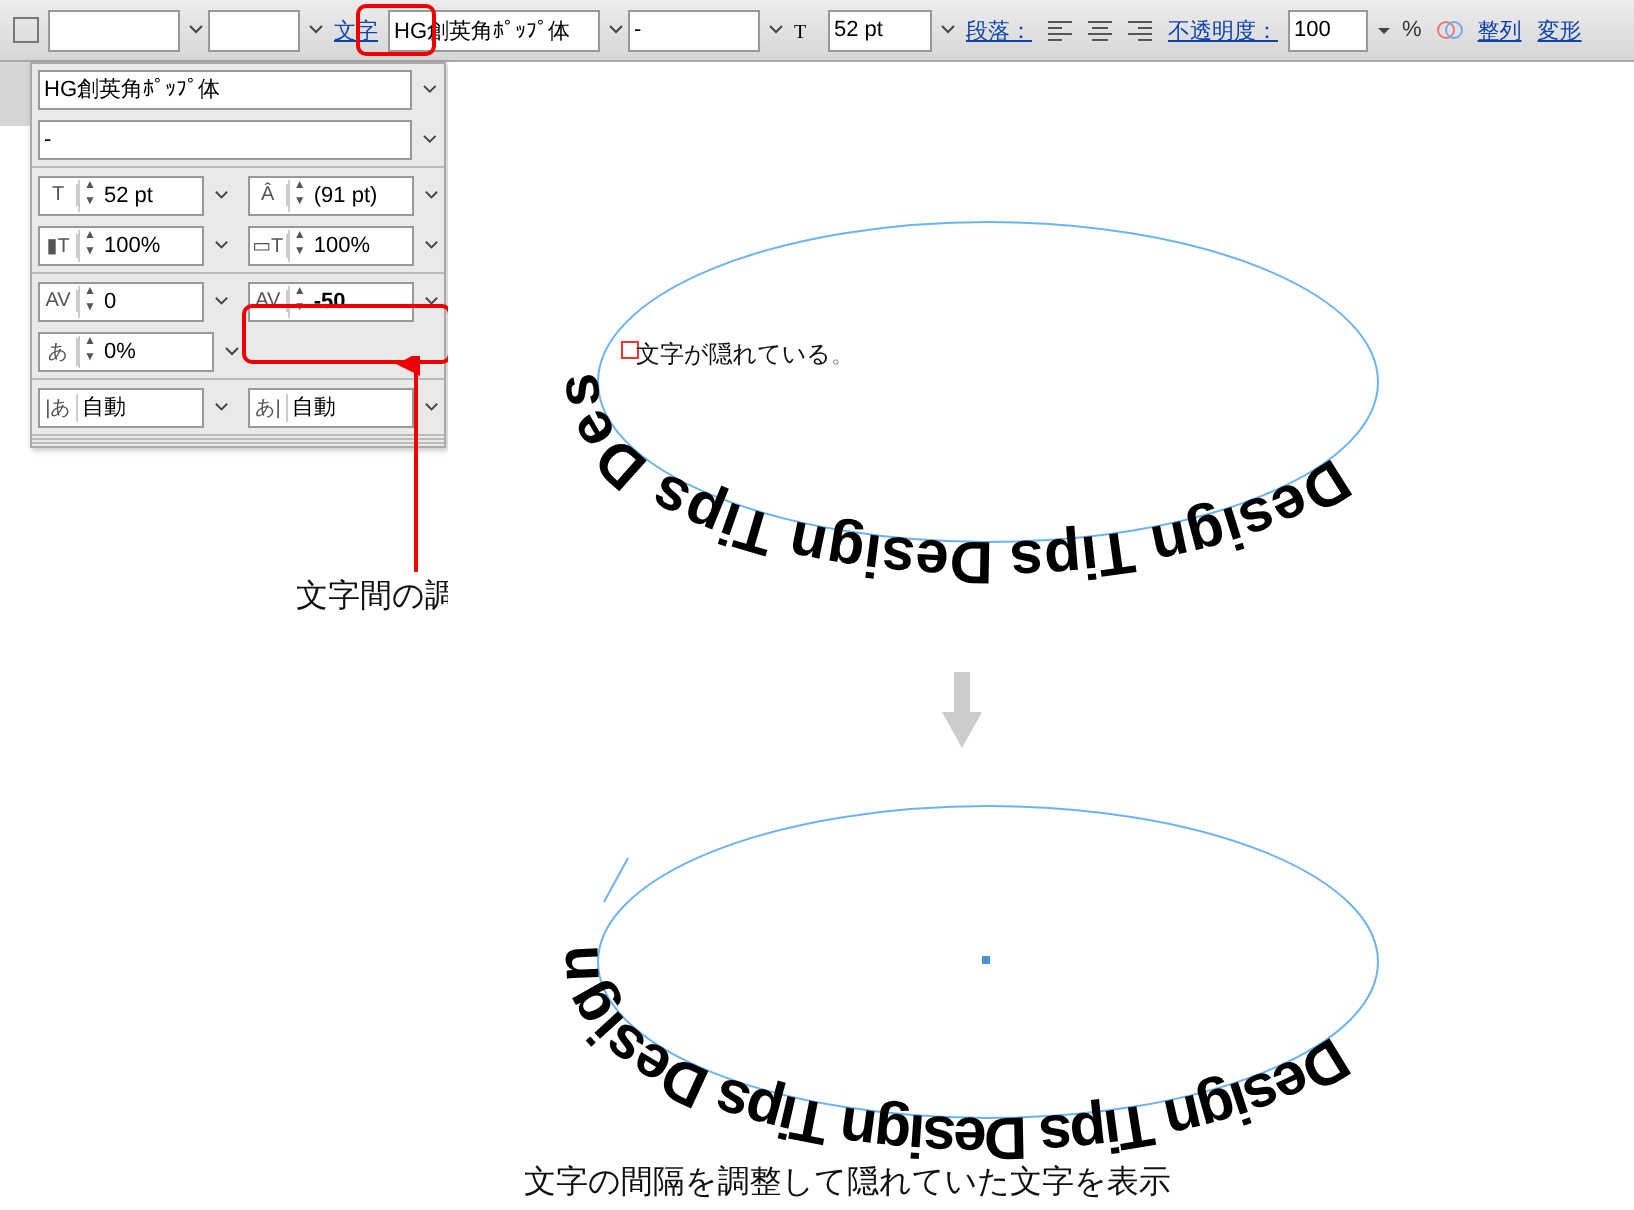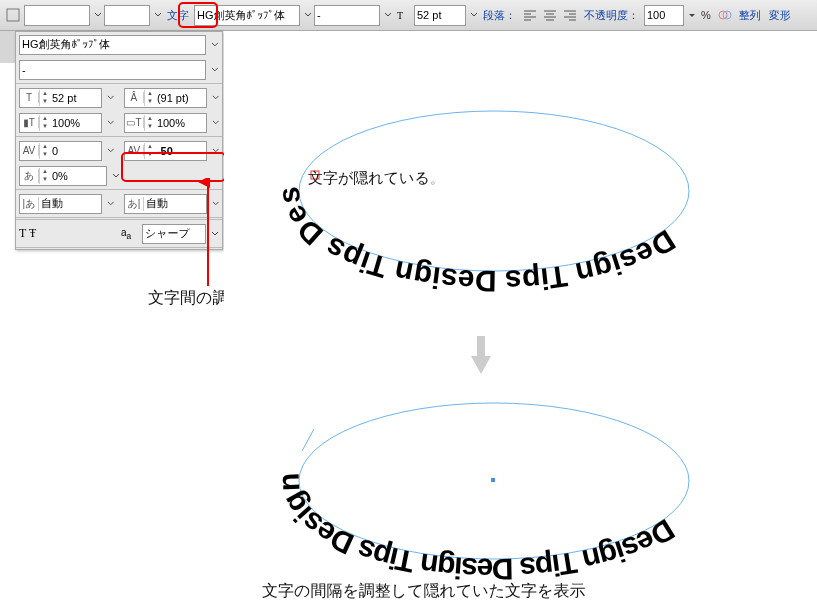--- a/index.html
+++ b/index.html
@@ -2,21 +2,21 @@
 <html><head>
 <meta charset="utf-8">
 <style>
   html,body{margin:0;padding:0;width:817px;height:605px;font-family:"Meiryo","MS PGothic",sans-serif;background:#fff;overflow:hidden}
   .toolbar{height:30px;background:linear-gradient(#ededed,#d6d6d6);border-bottom:1px solid #aaa;font-size:11px;display:flex;align-items:center;padding:0 4px;gap:2px;position:relative}
   .tb-field{height:19px;background:#fff;border:1px solid #999;display:inline-flex;align-items:center;padding:0 2px}
   .tb-field input{border:0;font-size:11px;width:100%;padding:0;background:transparent}
   .dd{width:8px;height:8px;margin-left:2px}
   .dd svg{display:block}
   .lbl{font-size:11px;color:#333;padding:0 3px}
-  .blue-link{color:#14a;cursor:pointer;}
+  .blue-link{color:#14a;cursor:pointer;text-decoration:underline}
   .highlight-red{border:2px solid #e00;border-radius:5px;position:absolute;pointer-events:none}
   .btn-icon{width:18px;height:18px;display:inline-flex;align-items:center;justify-content:center}
   .btn-icon svg{width:14px;height:14px}
 
   .panel{position:absolute;left:15px;top:31px;width:206px;background:#e9e9e9;border:1px solid #aaa;font-size:11px;box-shadow:1px 1px 3px rgba(0,0,0,.25)}
   .panel .row{display:flex;align-items:center;height:23px;padding:1px 3px;gap:3px}
   .panel .field{display:flex;align-items:center;background:#fff;border:1px solid #999;height:18px}
   .panel .field .ico{width:18px;display:flex;align-items:center;justify-content:center;font-size:10px;color:#555;border-right:1px solid #ccc}
   .panel .field .spin{width:10px;display:flex;flex-direction:column;border-left:1px solid #ccc}
   .panel .field .spin div{height:8px;font-size:6px;line-height:7px;text-align:center;color:#555}
@@ -284,33 +284,20 @@
     <span class="dd">
         <svg viewBox="0 0 8 8">
           <path d="M1 2l3 3 3-3" fill="none" stroke="#444"></path>
         </svg>
       </span>
   </div>
   <div class="panel-sep"></div>
 
   <div class="panel-sep"></div>
 
-  <div class="row">
-    <span style="width:50px;font-family:serif;font-size:12px">T  Ŧ</span>
-    <div style="flex:1"></div>
-    <span class="ico" style="width:18px;font-size:10px">a<sub>a</sub></span>
-    <div class="field" style="width:62px">
-      <input style="width: 50px;" value="シャープ">
-    </div>
-    <span class="dd">
-        <svg viewBox="0 0 8 8">
-          <path d="M1 2l3 3 3-3" fill="none" stroke="#444"></path>
-        </svg>
-      </span>
-  </div>
   <div class="panel-sep"></div>
 
 
   <div class="highlight-red" style="left:105px;top:120px;width:101px;height:26px"></div>
 </div>
 
 <svg class="red-arrow" style="left:136px;top:178px;width:100px;height:116px">
   <defs>
       <marker id="ah" markerWidth="6" markerHeight="6" refX="3" refY="5" orient="auto">
         <path d="M0 6 L3 0 L6 6 z" fill="#e00"></path>
@@ -325,21 +312,21 @@
   <svg style="position:absolute;left:30px;top:40px;width:480px;height:240px">
     <defs>
       <path id="ell1" d="M 45 120 A 195 80 0 1 1 435 120 A 195 80 0 1 1 45 120" fill="none"></path>
     </defs>
     <ellipse cx="240" cy="120" rx="195" ry="80" fill="none" stroke="#6cb4f0"></ellipse>
     <text class="pathtext">
       <textPath href="#ell1" startOffset="55%">Design Tips Design Tips Design Tips Design</textPath>
     </text>
     <rect x="57" y="100" width="8" height="8" fill="#fff" stroke="#e33"></rect>
   </svg>
-  <div class="ann" style="left:84px;top:138px;font-size:15px">
+  <div class="ann" style="left:94px;top:138px;font-size:12px">
     <span>文字が隠れている</span><span style="color:#888">。</span>
   </div>
 
   <svg class="arrow-down" viewBox="0 0 24 40">
     <path d="M8 0 h8 v20 h6 l-10 18 l-10 -18 h6 z" fill="#ccc"></path>
   </svg>
 
   <svg style="position:absolute;left:30px;top:340px;width:480px;height:230px">
     <defs>
       <path id="ell2" d="M 45 110 A 195 78 0 1 1 435 110 A 195 78 0 1 1 45 110" fill="none"></path>

